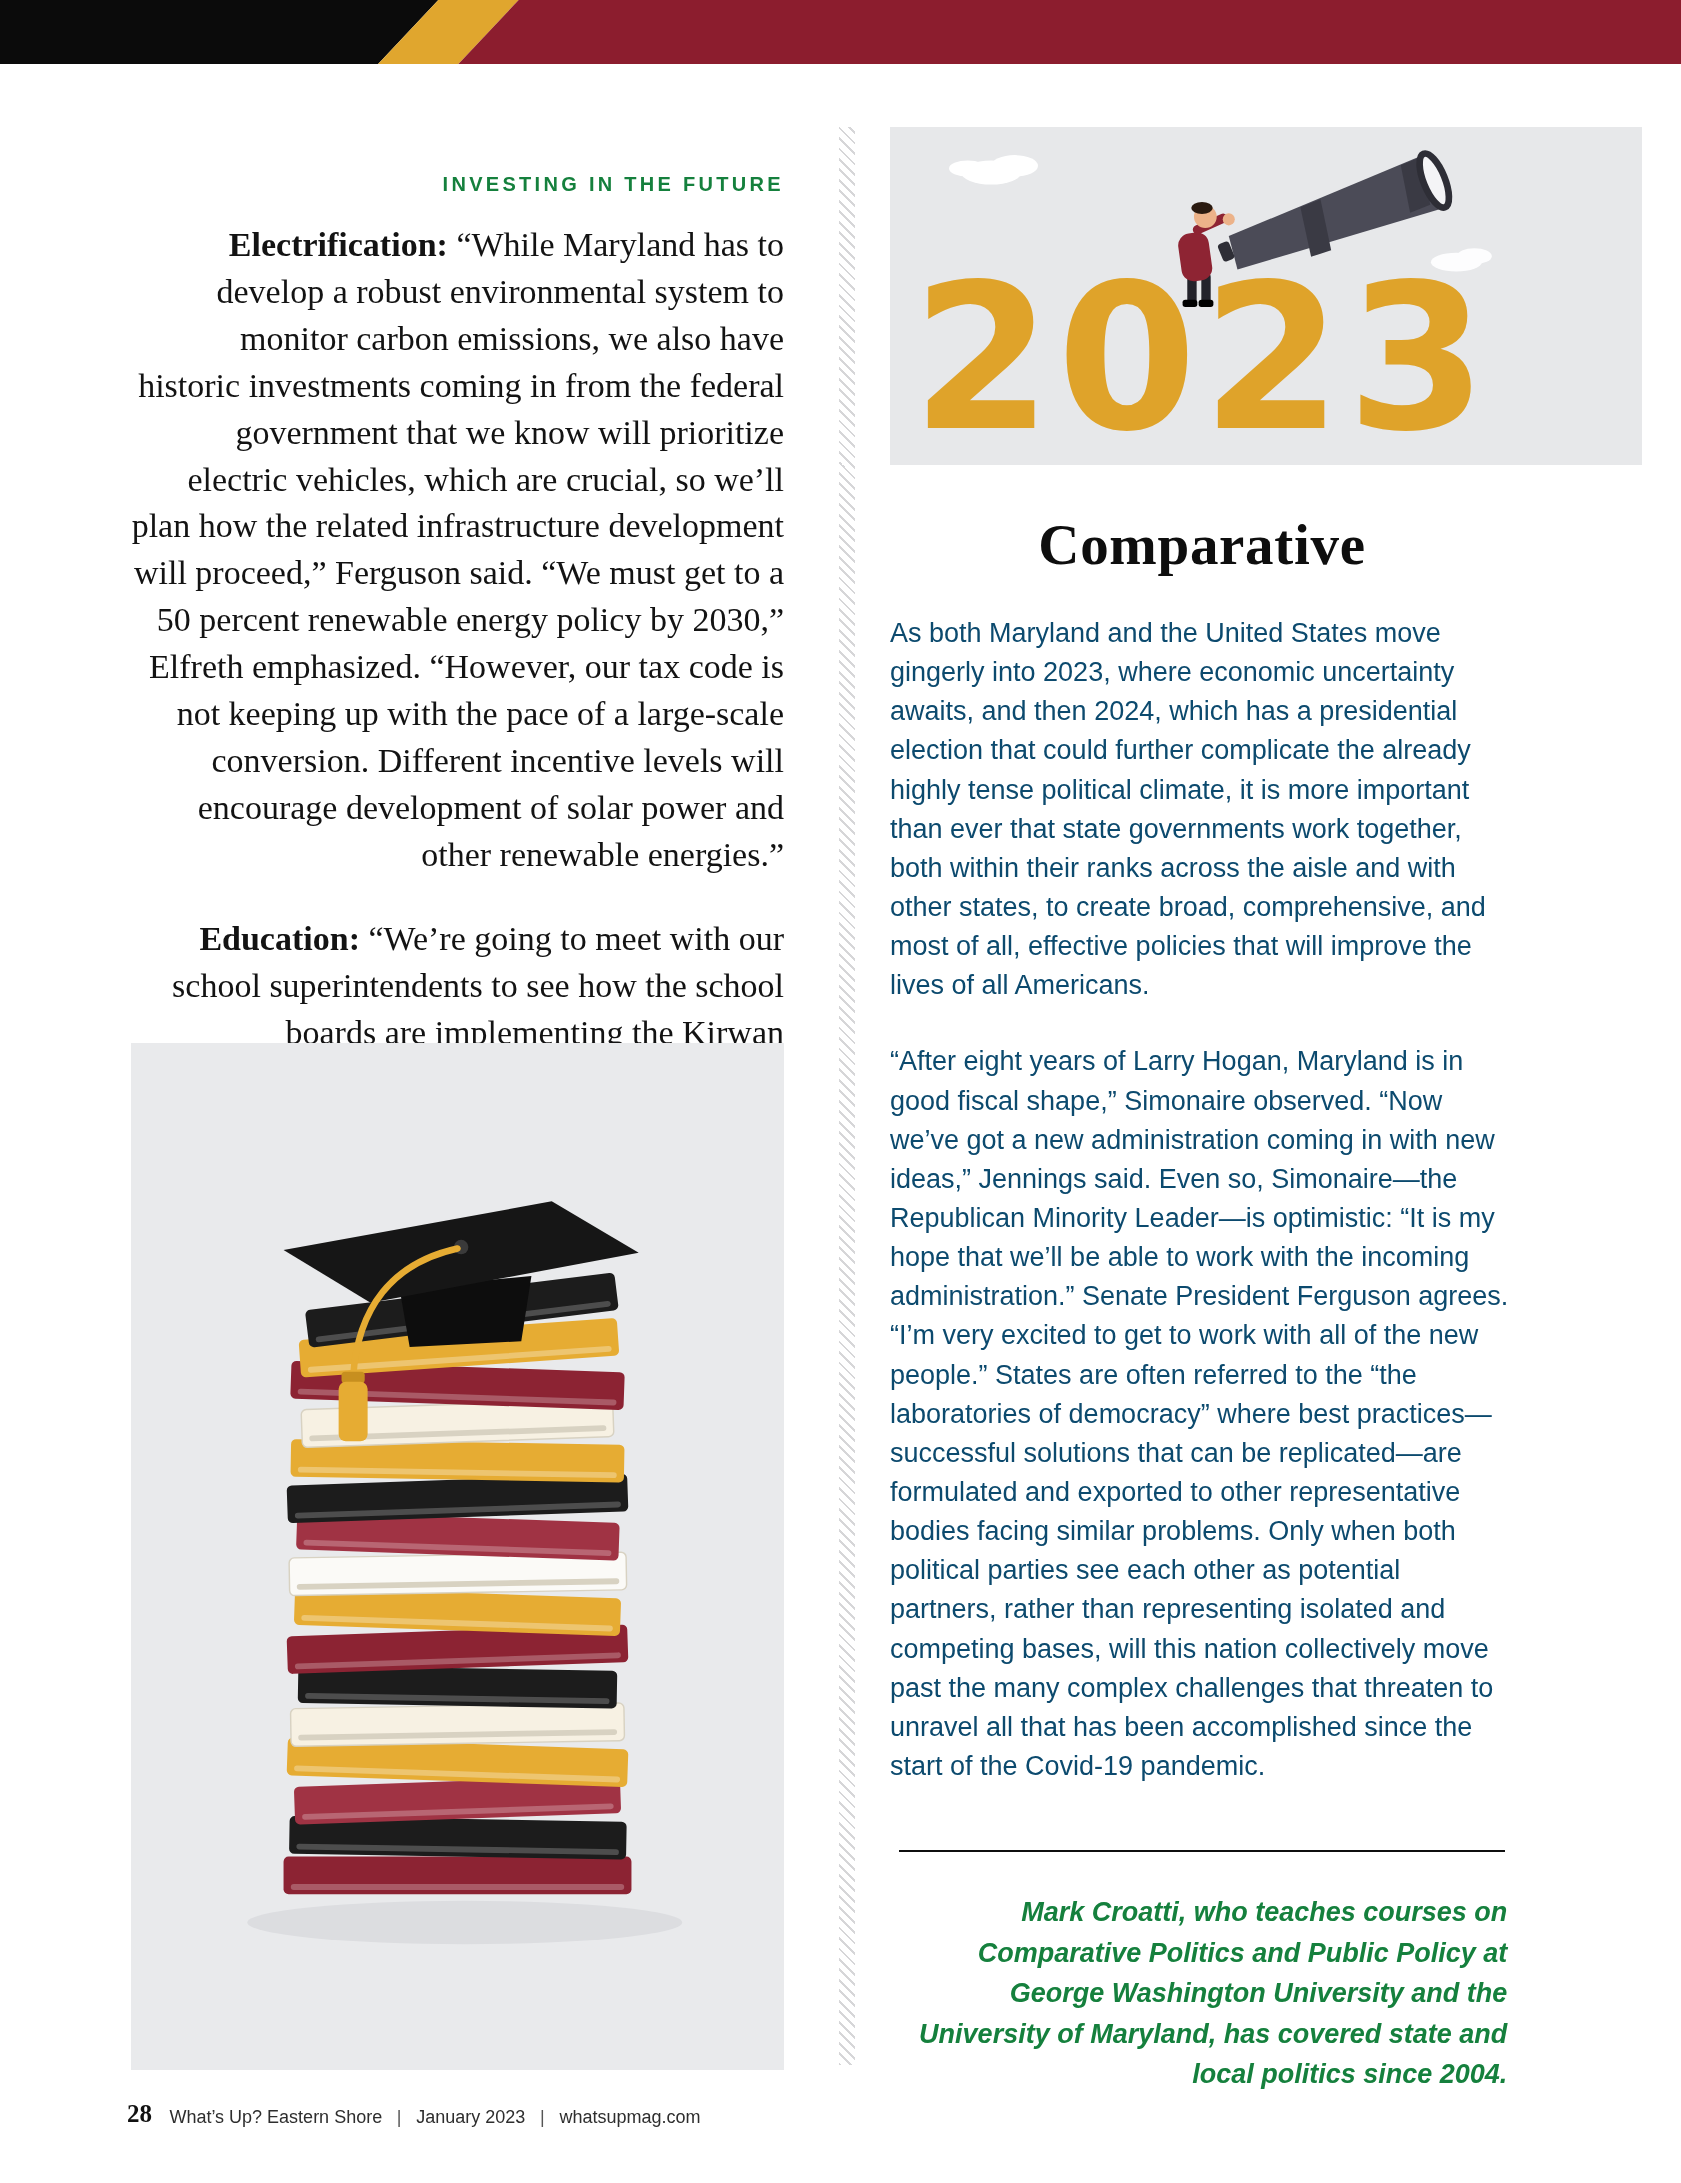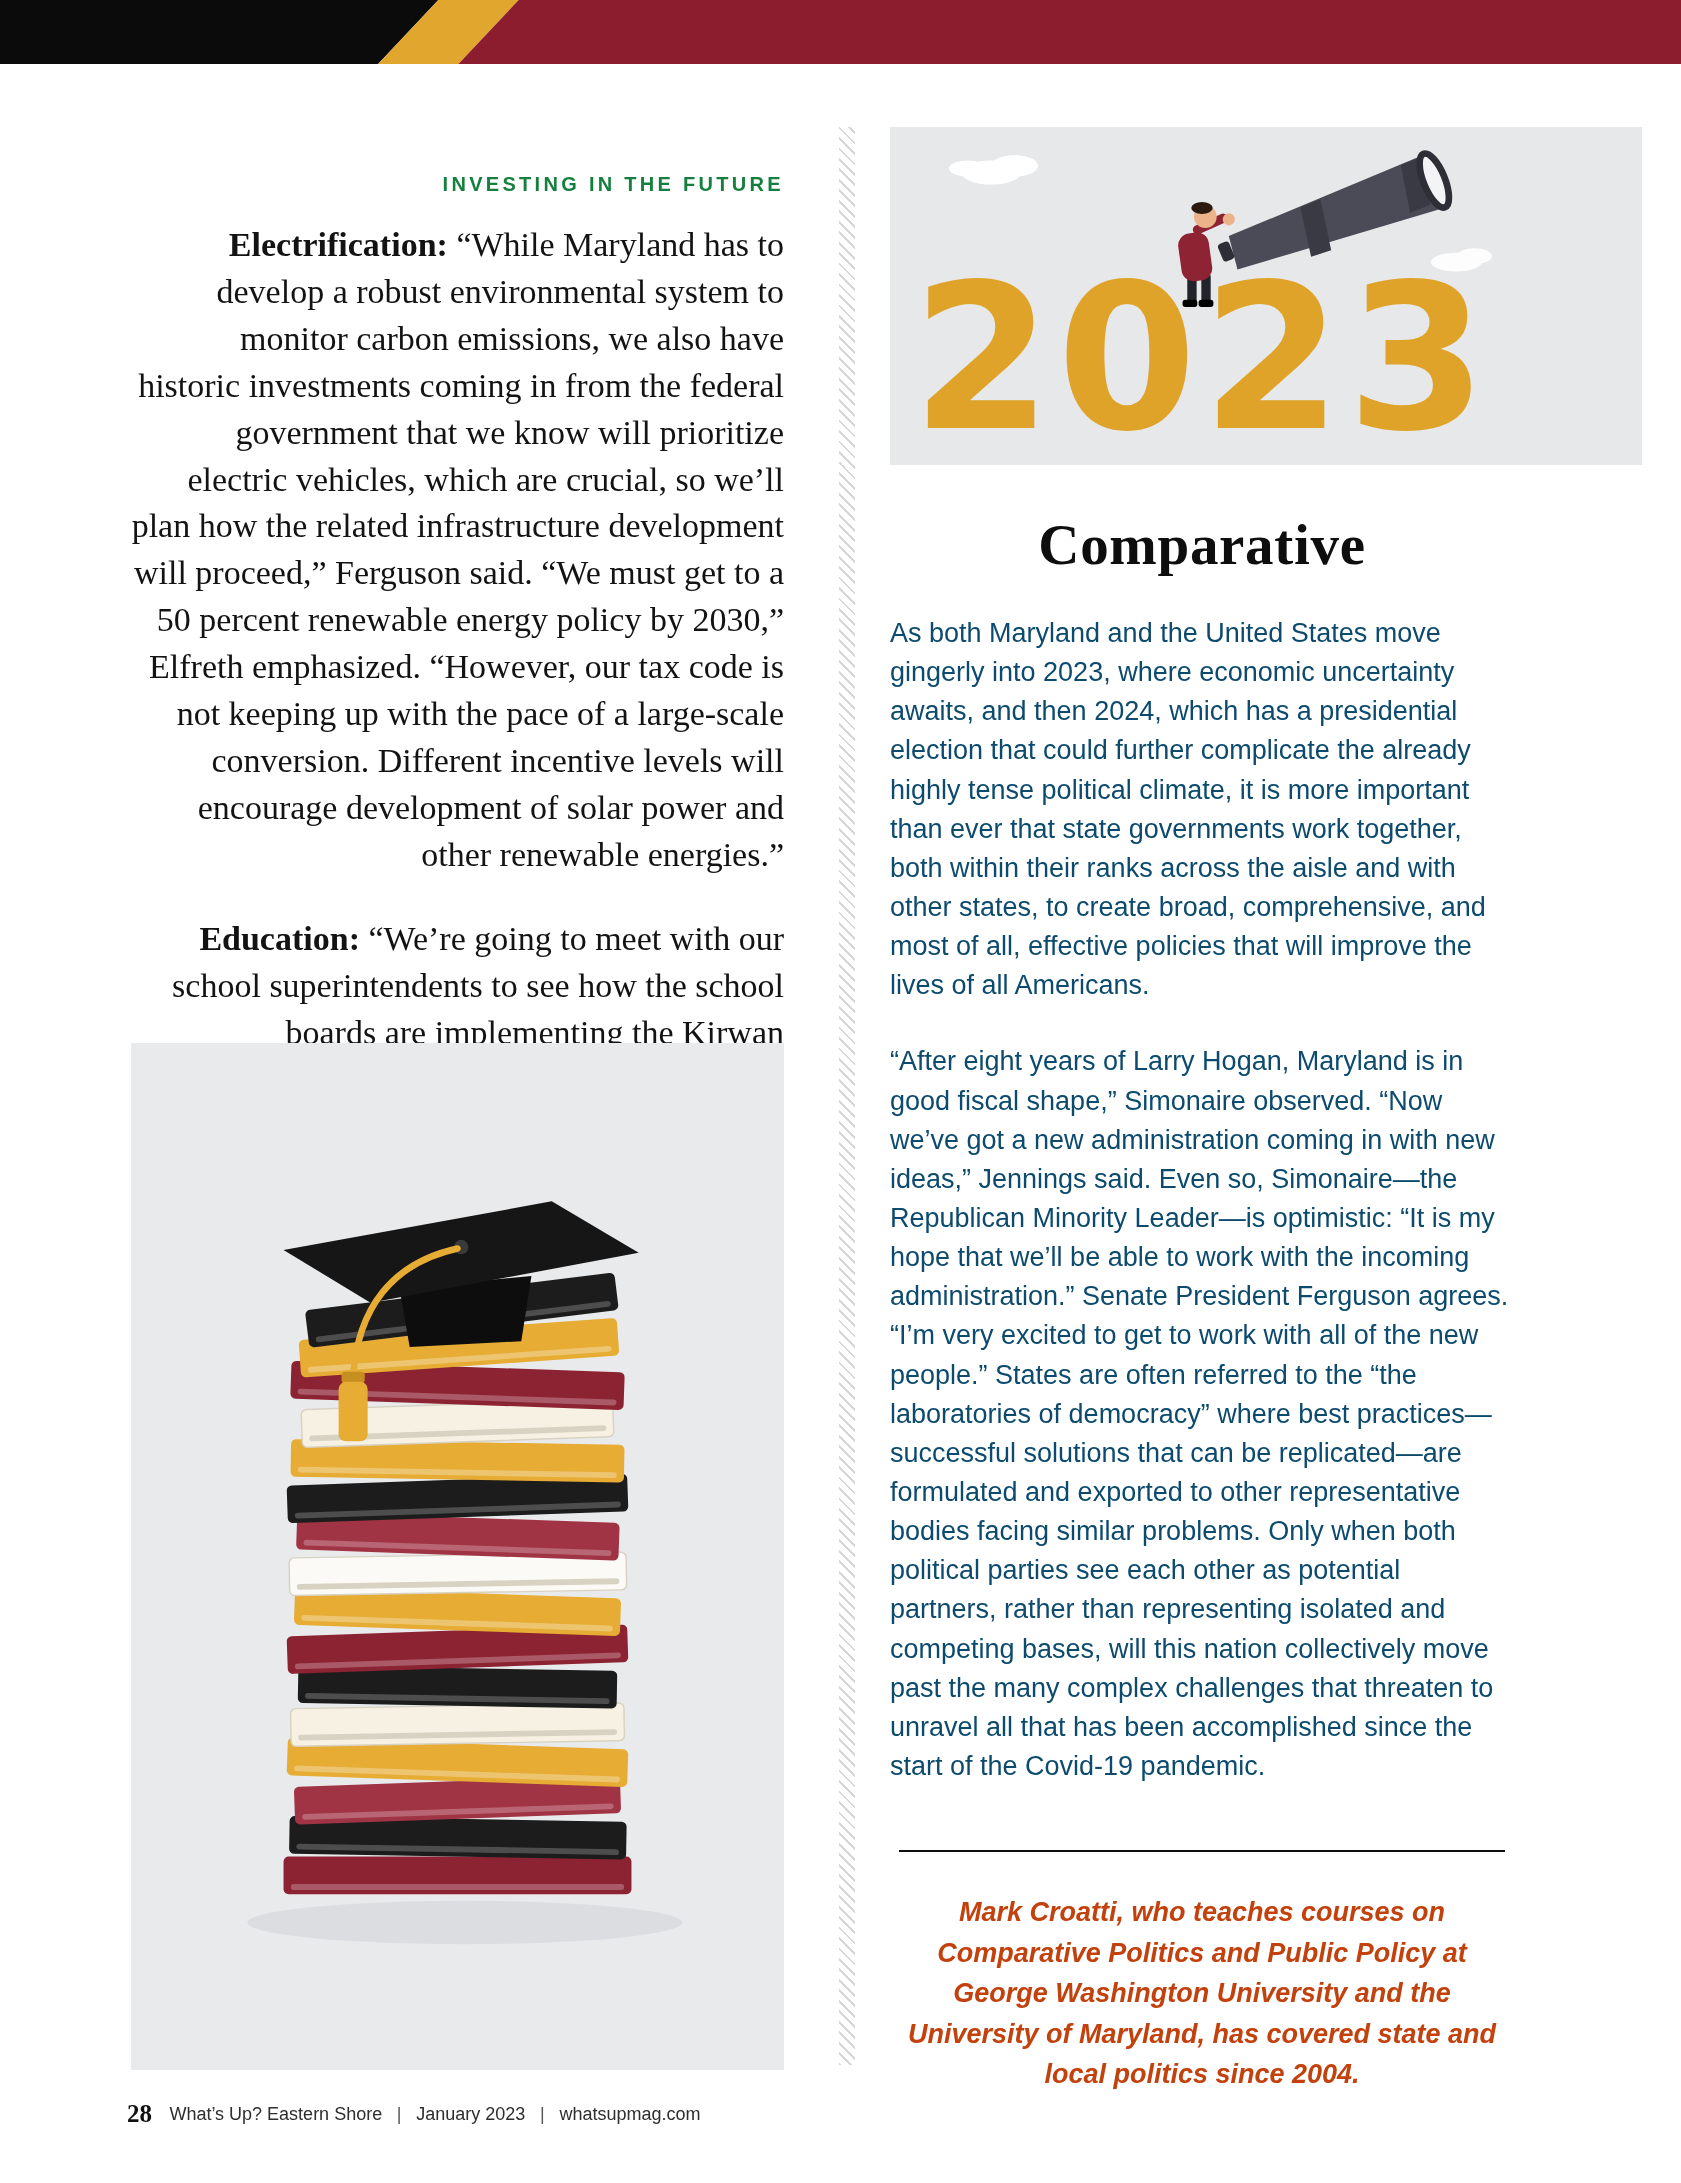--- a/index.html
+++ b/index.html
@@ -26,21 +26,21 @@
   .left-text .lead { font-weight:700; }
 
   .books-figure {
     position:absolute; left:131px; top:1043px; width:653px; height:1027px;
     background:#e9eaec; display:flex; align-items:center; justify-content:center;
   }
 
   
   .page-footer {
     position:absolute; left:127px; top:2100px;
-    display:flex; align-items:center; gap:12px;
+    display:flex; align-items:flex-end; gap:12px;
     font-family:"Liberation Sans", sans-serif; font-size:18px; color:#2e2e2e;
   }
   .page-footer .pagenum {
     font-family:"Liberation Serif", serif; font-weight:700; font-size:25px; color:#111;
     margin-right:5.4px;
   }
   .page-footer .sep { color:#555; padding:0 2.7px; }
 
   
   .col-divider {
@@ -59,23 +59,23 @@
   }
   .right-col .body-sans {
     margin-top:37px;
     font-family:"Liberation Sans", sans-serif; font-weight:300;
     font-size:27px; line-height:1.45; color:#0c4a6e; text-align:left;
   }
   .rule {
     margin:64px auto 0 auto; width:606px; border-top:2.7px solid #0f0f0f; height:0;
   }
   .author-bio {
-    margin-top:40px; text-align:center; font-style:italic;
+    margin-top:40px; text-align:right; font-style:italic;
     font-family:"Liberation Sans", sans-serif; font-weight:600;
-    font-size:27px; line-height:1.5; color:#c2410c; padding:0 6.7px;
+    font-size:27px; line-height:1.5; color:#15803d; padding:0 6.7px;
   }
 </style>
 </head>
 <body>
 
 <svg class="masthead" viewBox="0 0 2512 96" preserveAspectRatio="none" aria-hidden="true">
   <polygon points="0,0 655,0 565,96 0,96" fill="#0b0b0b"></polygon>
   <polygon points="655,0 775,0 685,96 565,96" fill="#e0a62e"></polygon>
   <polygon points="775,0 2512,0 2512,96 685,96" fill="#8c1d2e"></polygon>
 </svg>

